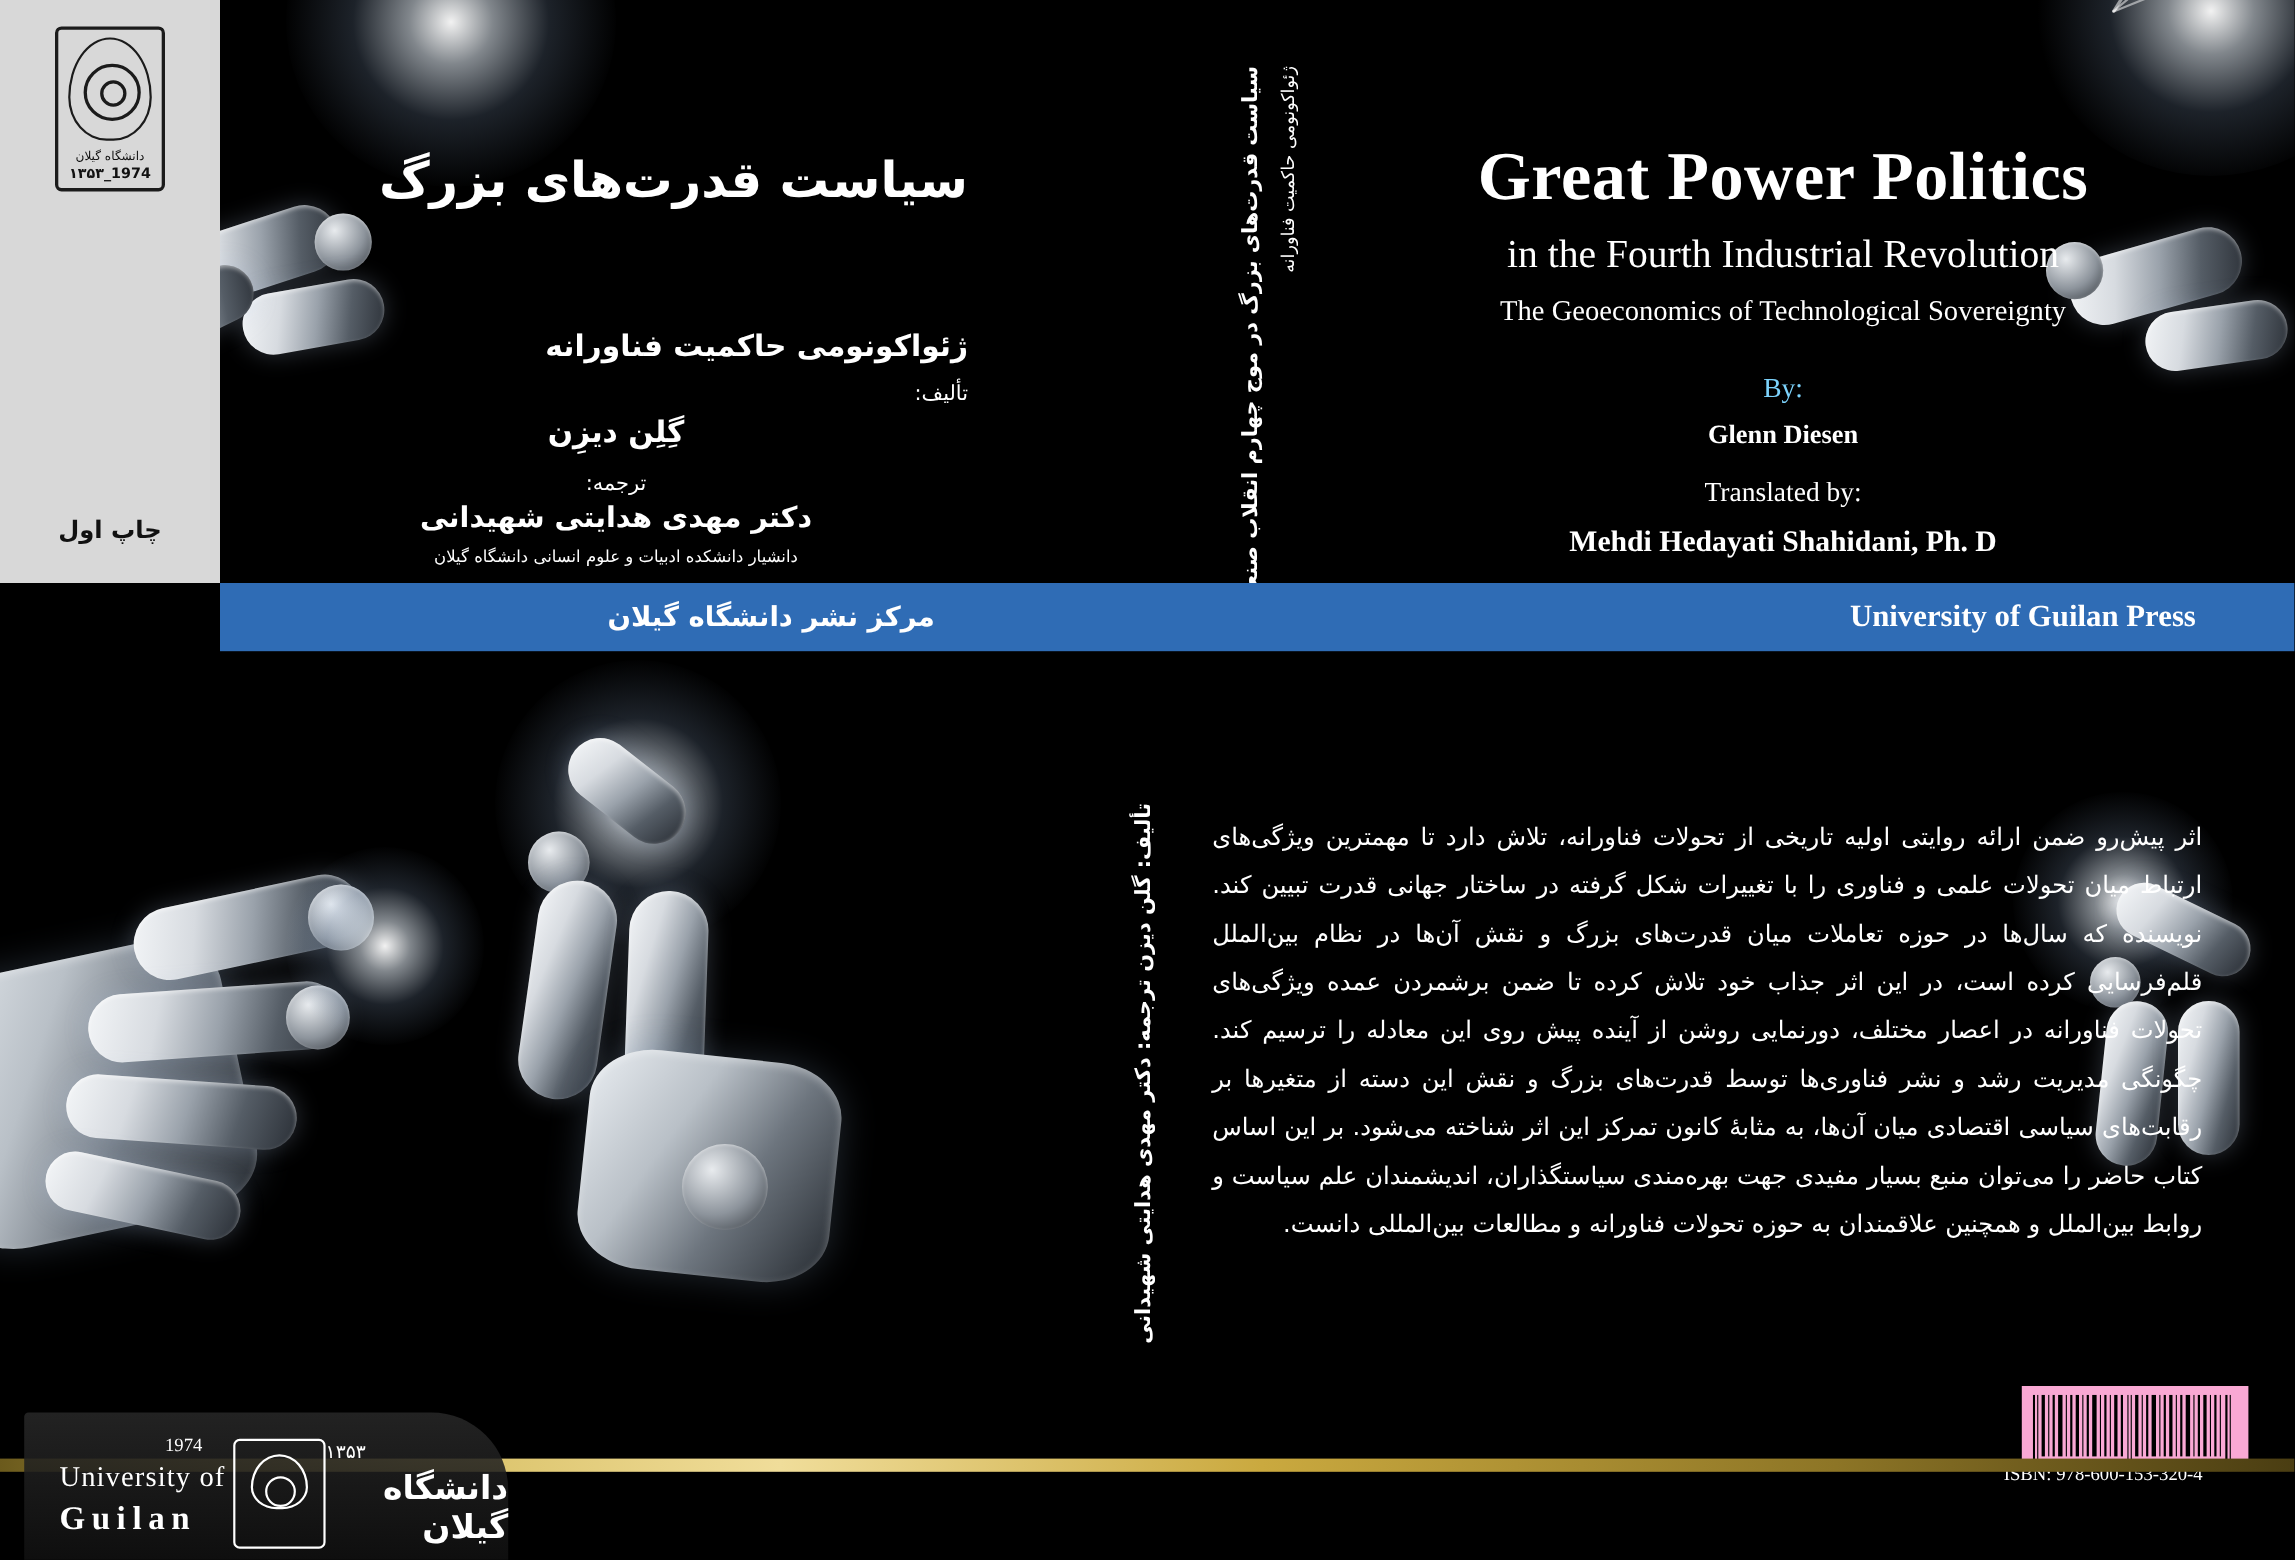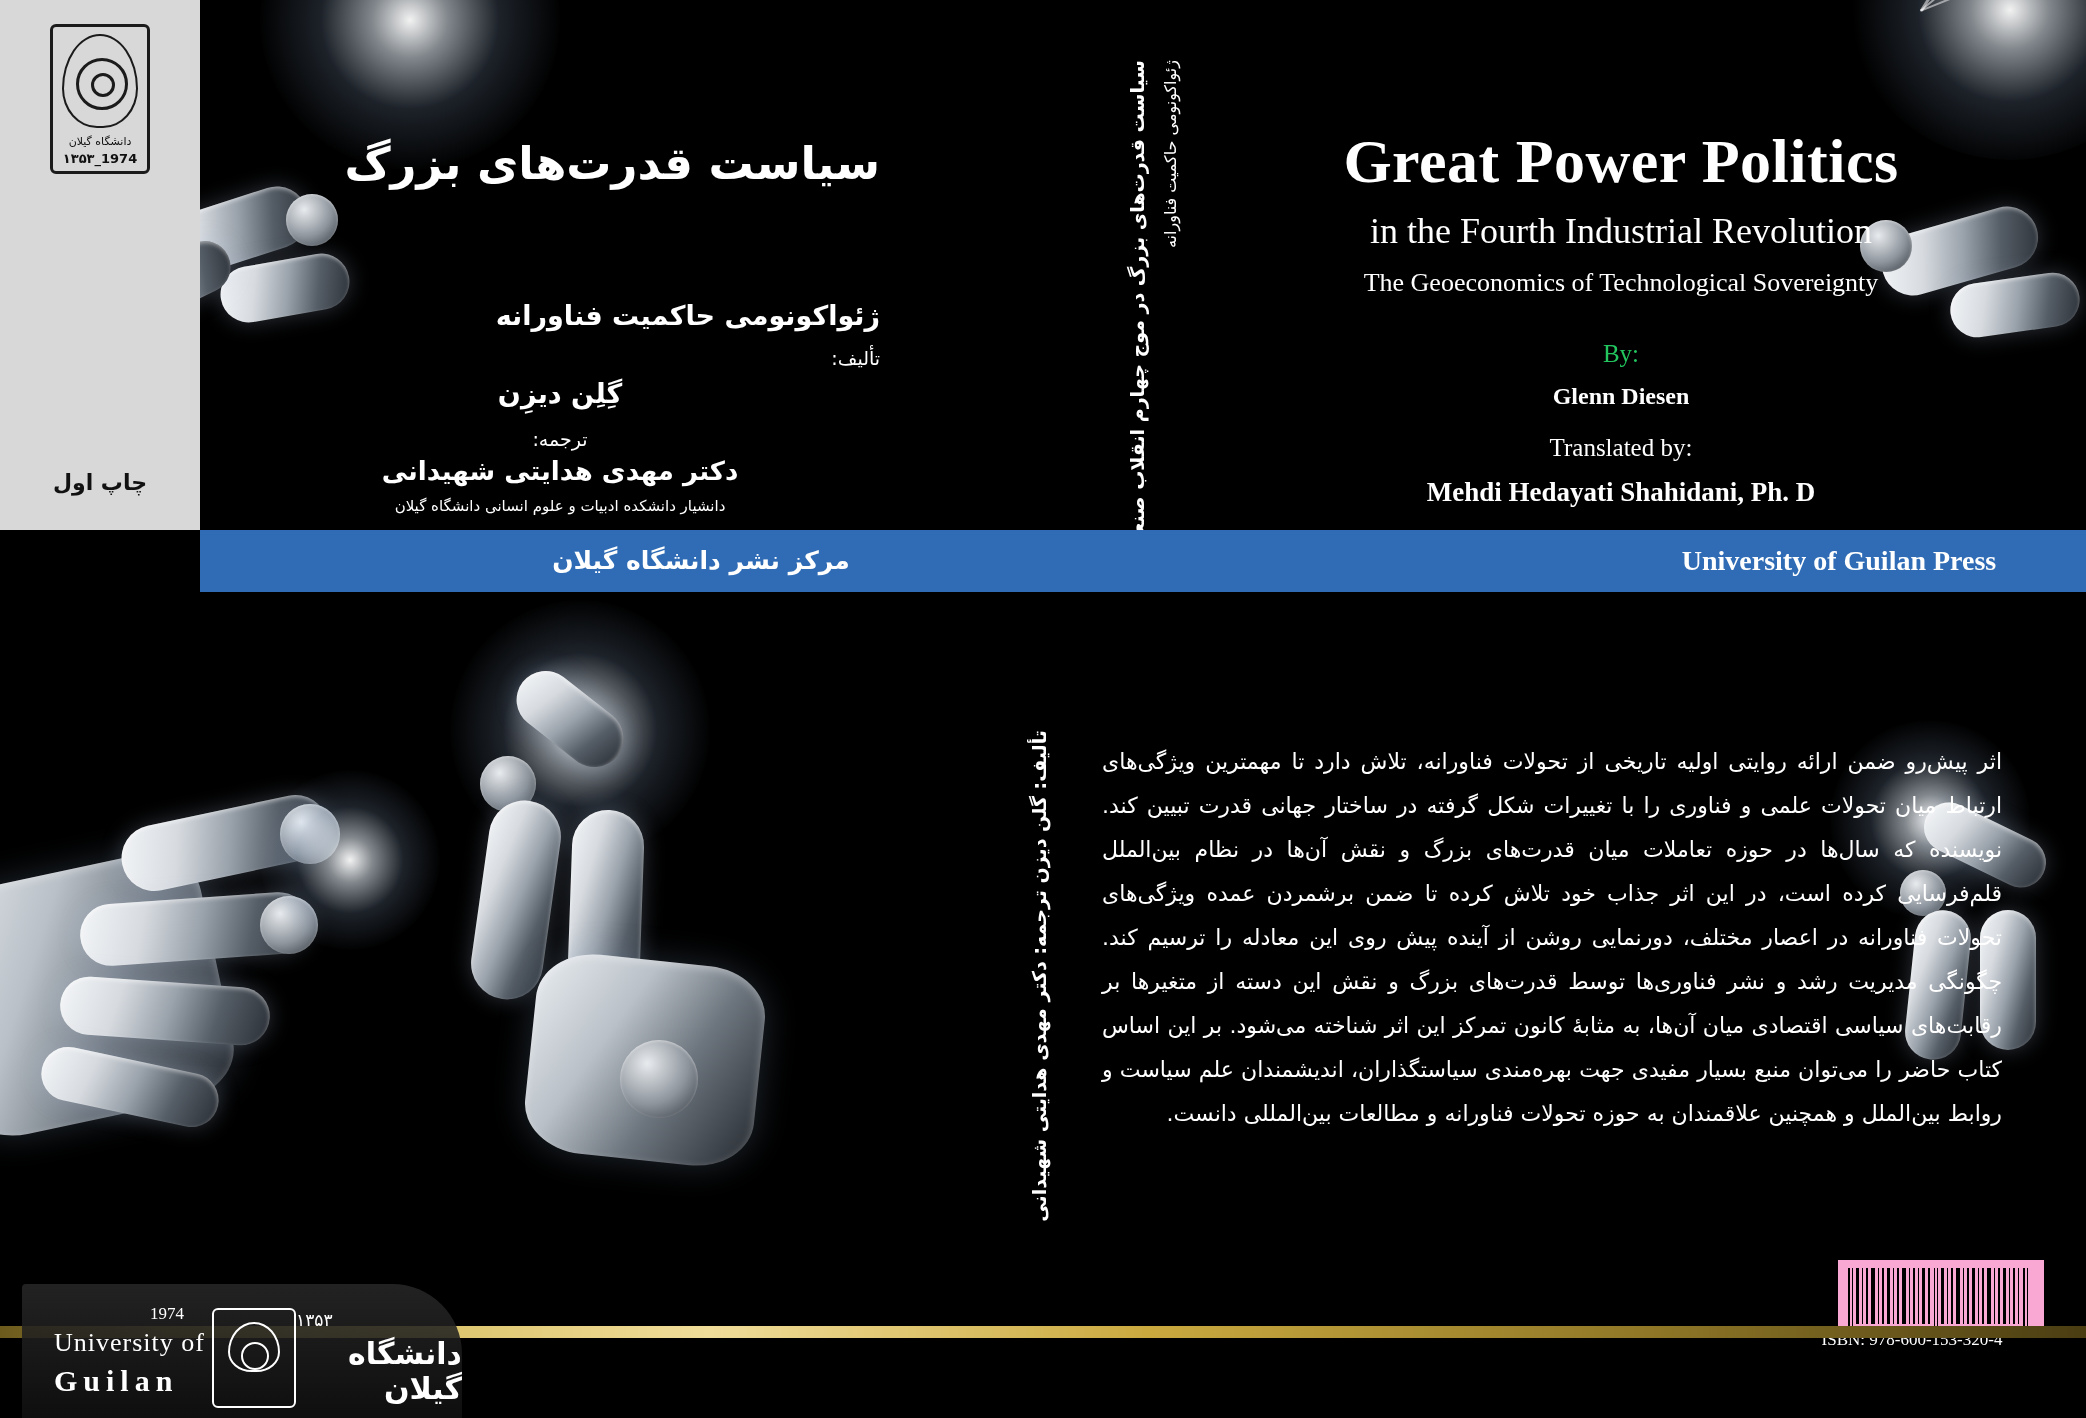--- a/index.html
+++ b/index.html
@@ -57,21 +57,21 @@
   }
   .front .t2{
     position:absolute;left:0;right:36px;top:210px;text-align:center;color:#fff;
     font-family:"Liberation Serif","DejaVu Serif",serif;font-size:36px;font-weight:400;
   }
   .front .t3{
     position:absolute;left:0;right:36px;top:268px;text-align:center;color:#fff;
     font-family:"Liberation Serif","DejaVu Serif",serif;font-size:26px;font-weight:400;
   }
   .front .by{
-    position:absolute;left:0;right:36px;top:340px;text-align:center;color:#22c55e;
+    position:absolute;left:0;right:36px;top:340px;text-align:center;color:#7dd3fc;
     font-family:"Liberation Serif","DejaVu Serif",serif;font-size:25px;
   }
   .front .author{
     position:absolute;left:0;right:36px;top:383px;text-align:center;color:#fff;
     font-family:"Liberation Serif","DejaVu Serif",serif;font-size:24px;font-weight:700;
   }
   .front .tby{
     position:absolute;left:0;right:36px;top:434px;text-align:center;color:#fff;
     font-family:"Liberation Serif","DejaVu Serif",serif;font-size:25px;
   }

